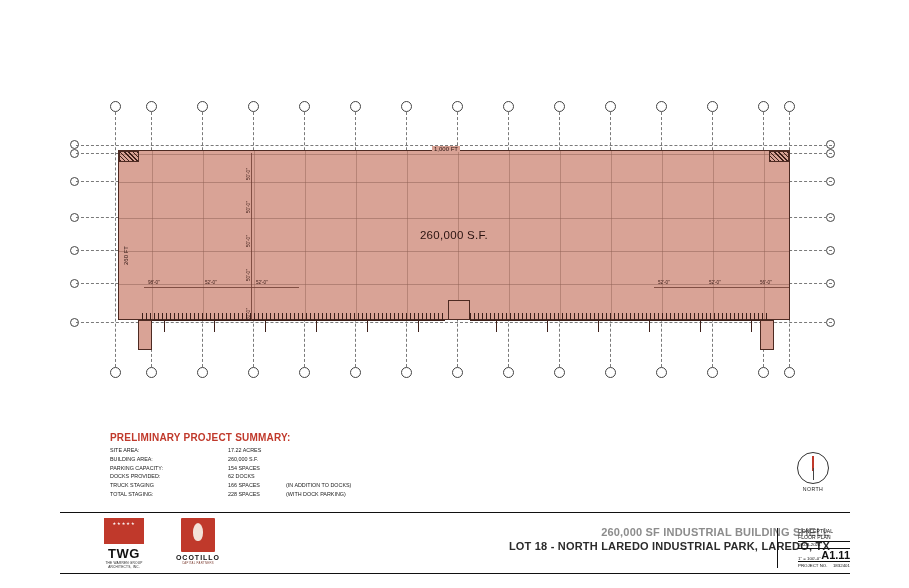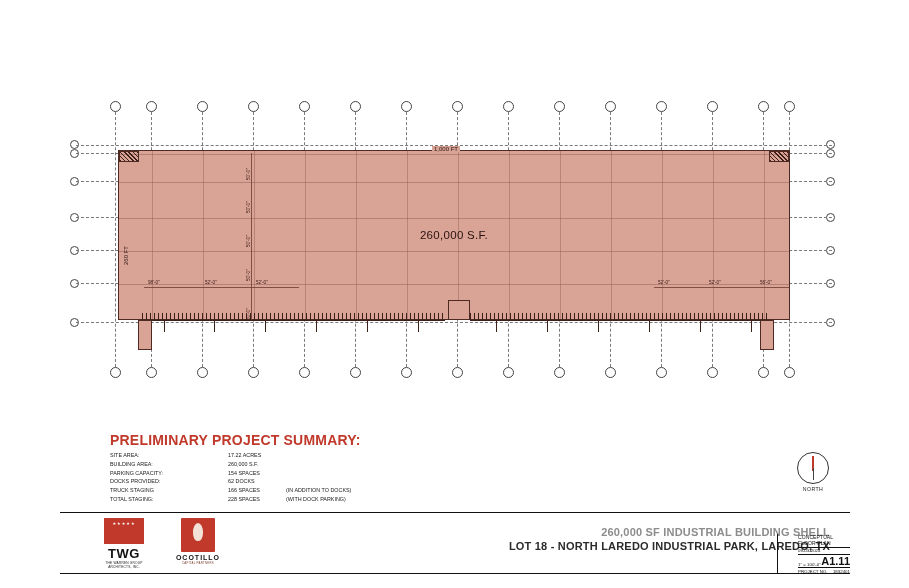--- a/index.html
+++ b/index.html
@@ -145,21 +145,21 @@
   }
 
   
   #summary {
     position: absolute;
     left: 110px;
     top: 432px;
     width: 320px;
   }
   #summary .sum-title {
-    font-size: 14px;
+    font-size: 10px;
     font-weight: bold;
     color: #c0392b;
     letter-spacing: .2px;
     margin-bottom: 3px;
   }
   .sum-row {
     display: flex;
     font-size: 5.4px;
     color: #1a1a1a;
     line-height: 1.62;
@@ -315,21 +315,21 @@
     font-size: 11px;
     font-weight: bold;
     color: #2b2b2b;
     letter-spacing: .2px;
     margin-top: 2px;
   }
 
   #sheetinfo {
     position: absolute;
     left: 717px;
-    top: 22px;
+    top: 16px;
     width: 73px;
     border-left: 1px solid #111;
     padding-left: 20px;
     box-sizing: border-box;
   }
   #sheetinfo .si-title {
     font-size: 5px;
     color: #111;
     letter-spacing: .1px;
   }

